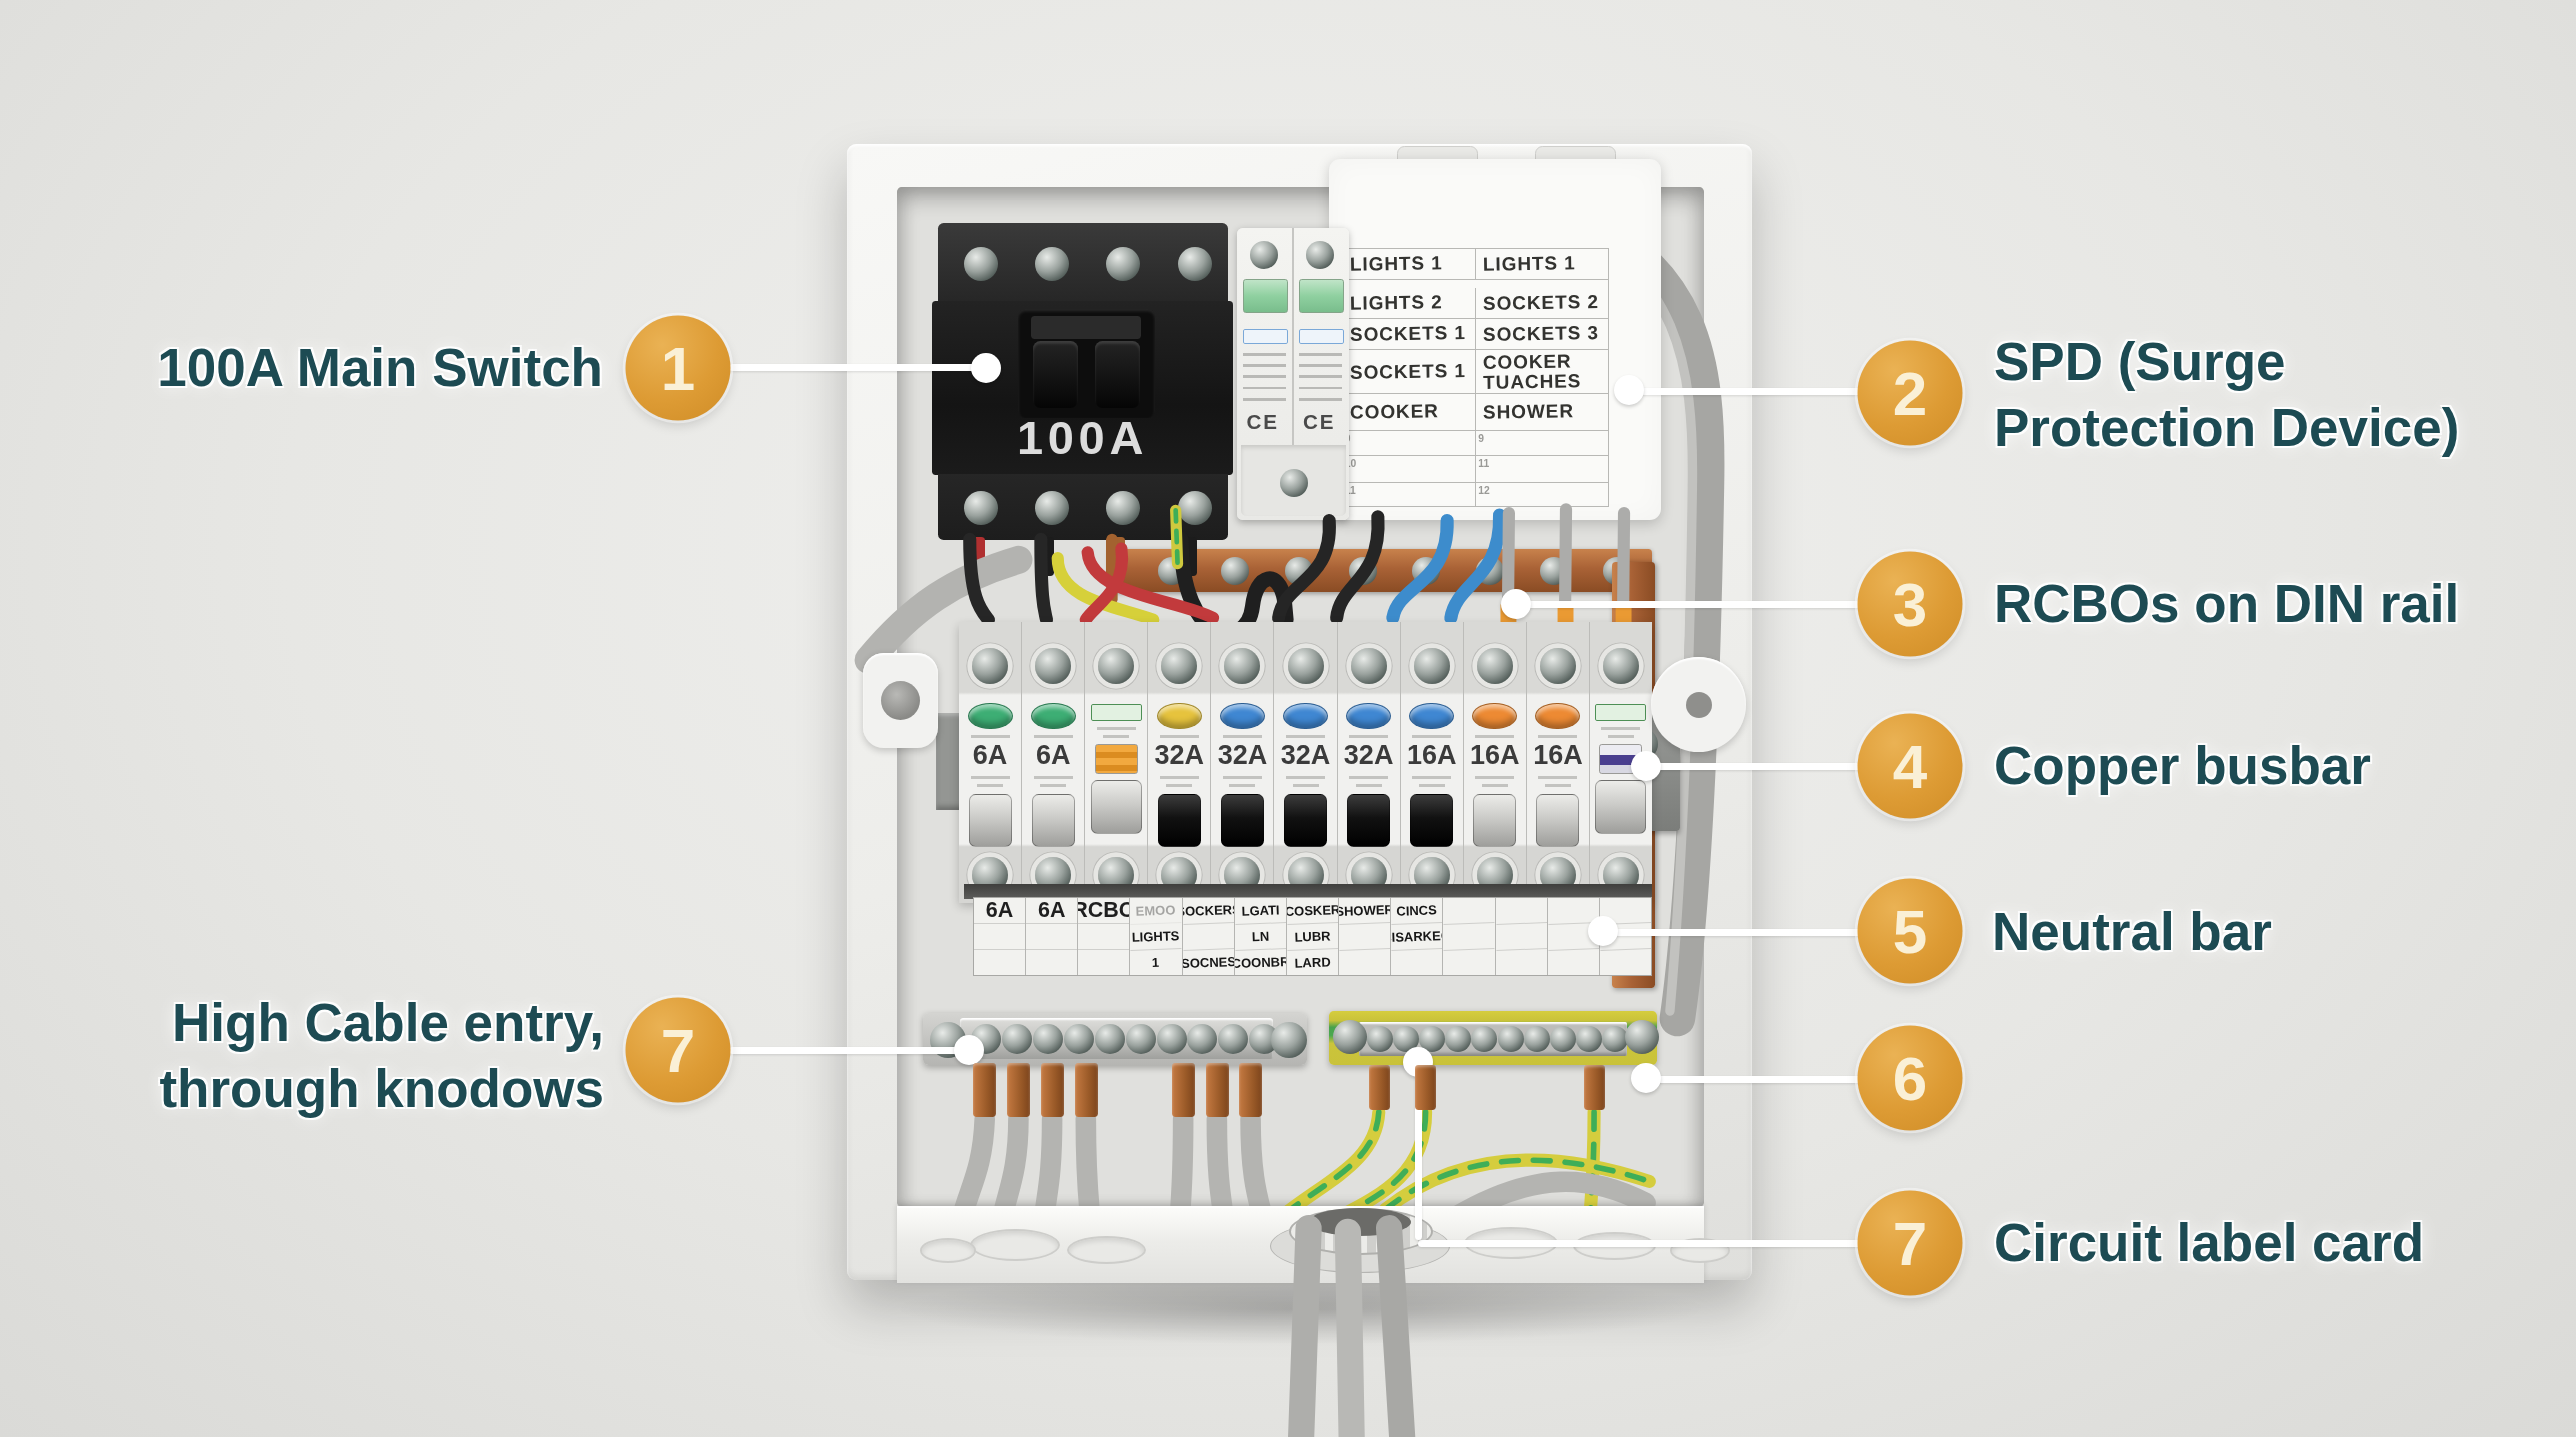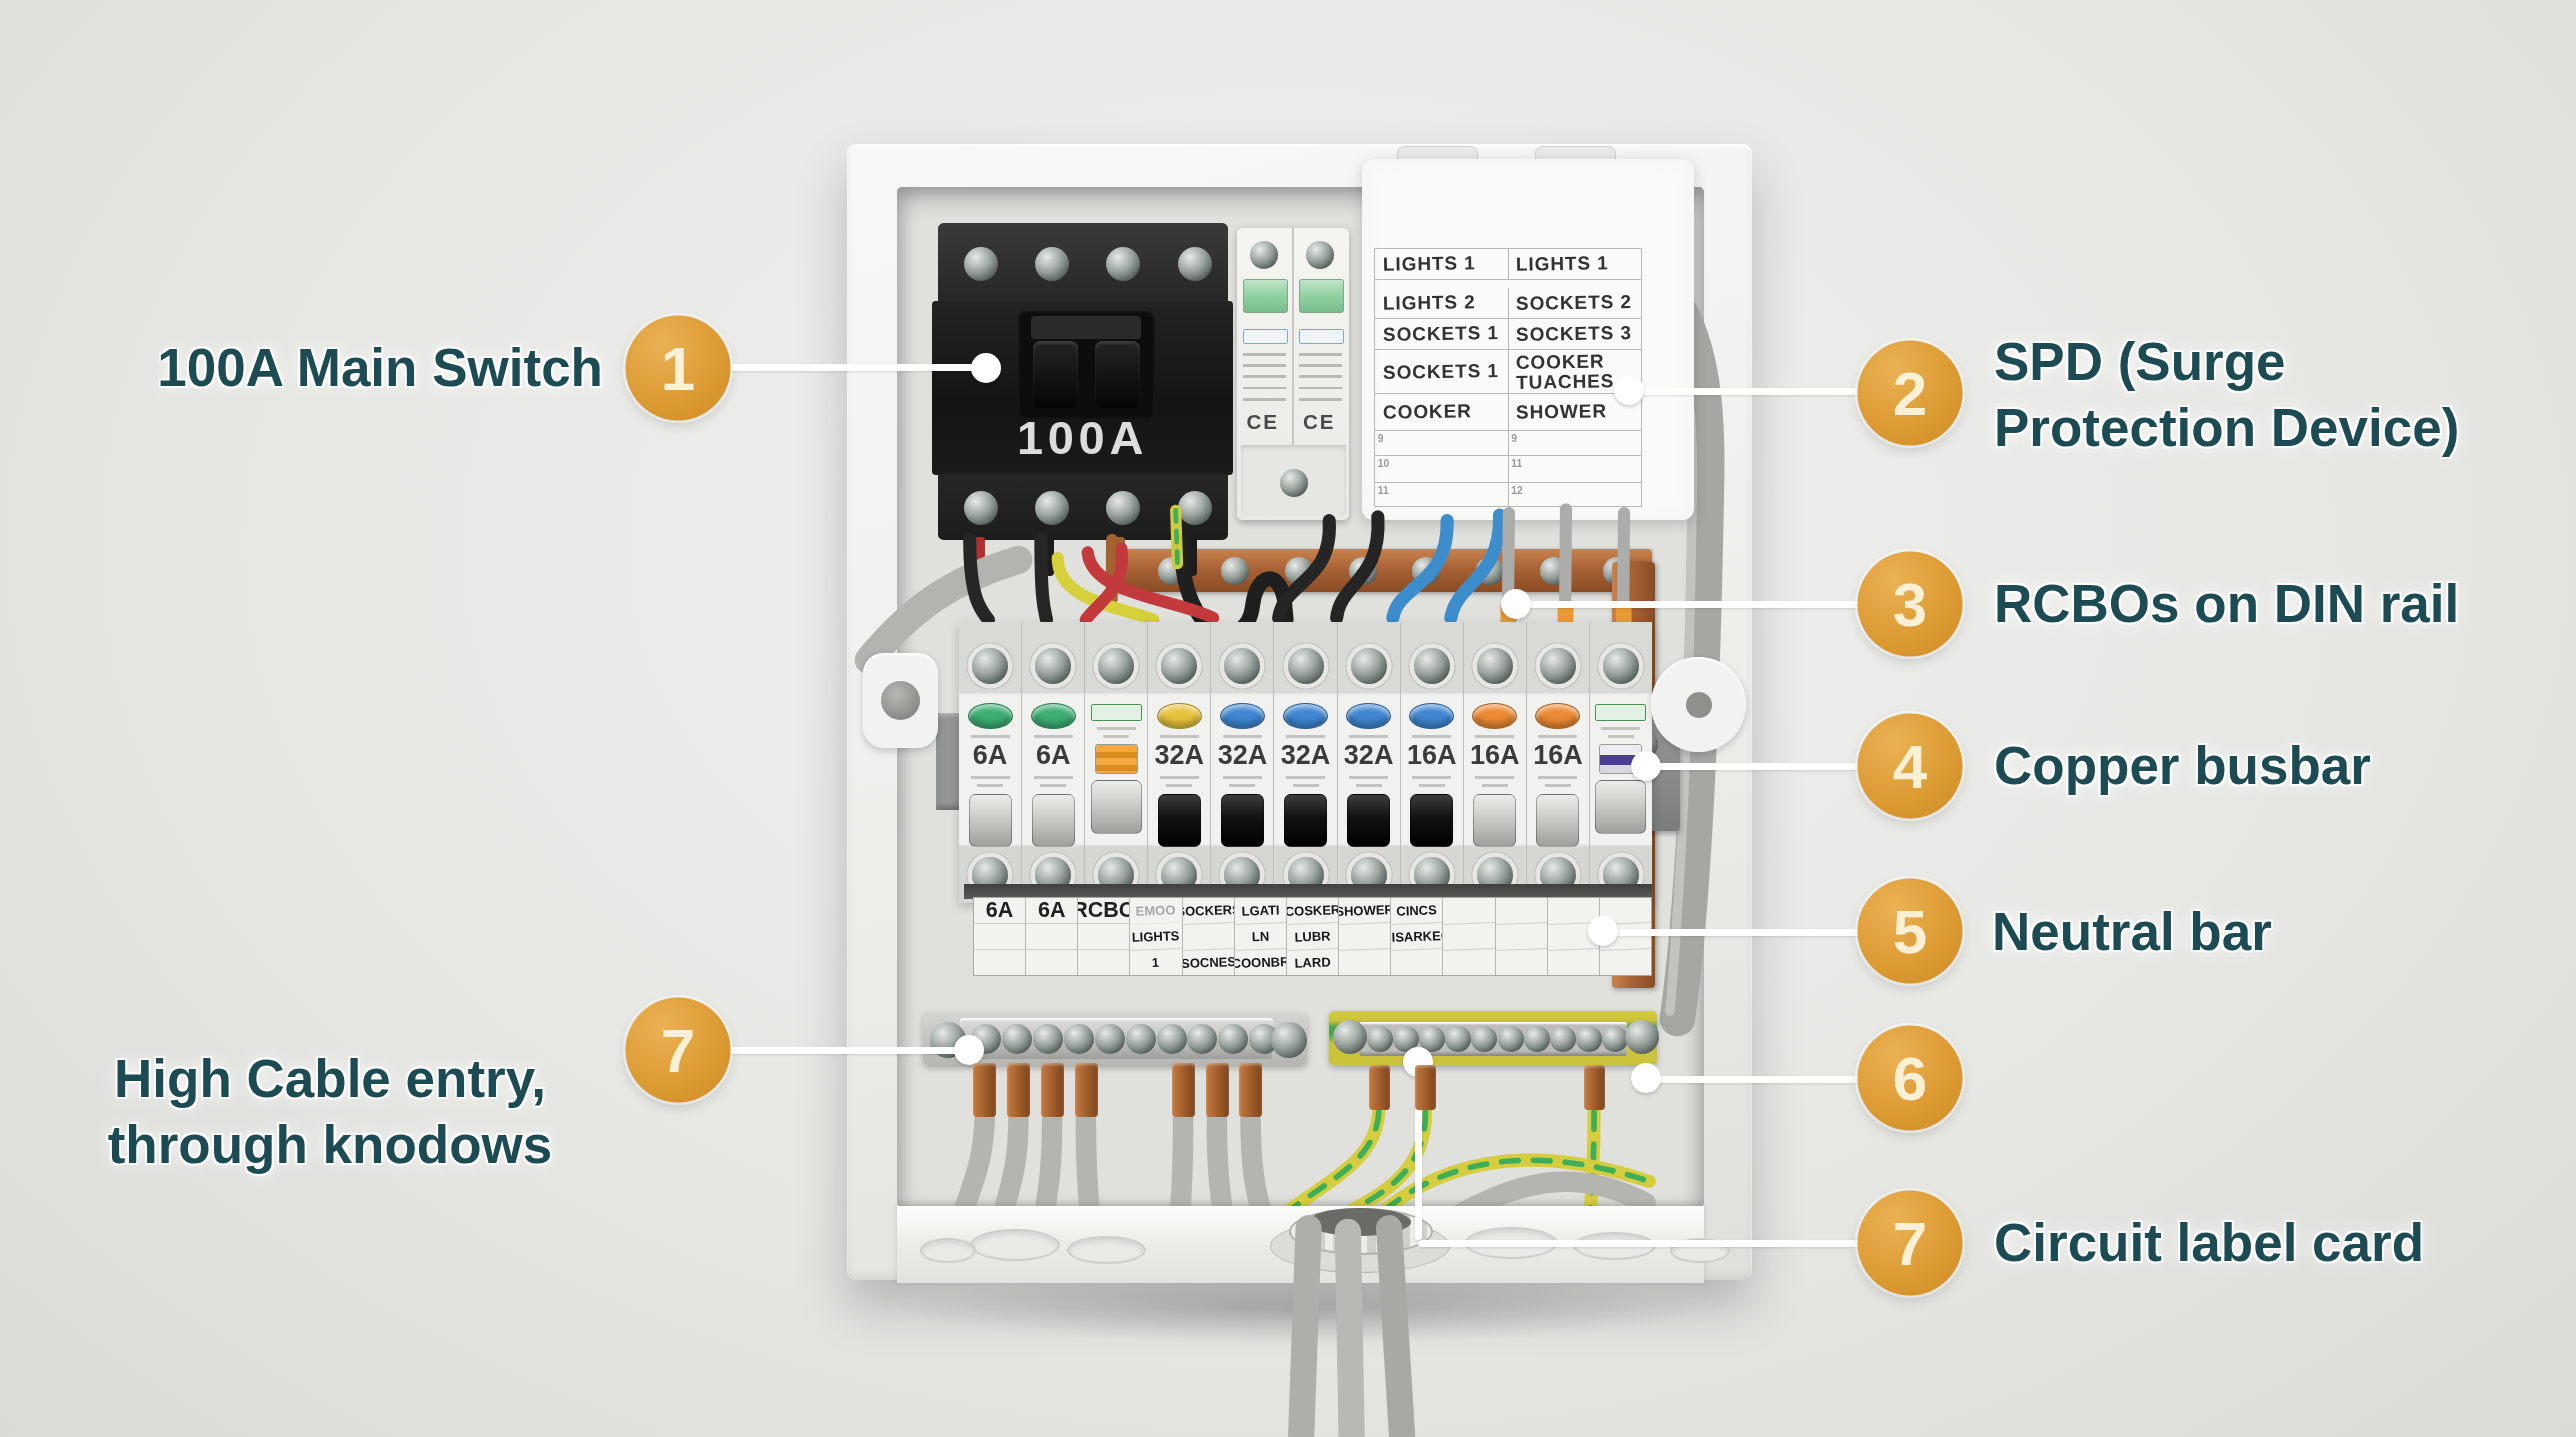--- a/index.html
+++ b/index.html
@@ -67,21 +67,21 @@
   #spd .win{position:absolute;top:51px;width:43px;height:32px;border:1.9px solid #84a489;
     background:linear-gradient(180deg,#c0e4c8 0%, #8fd0a0 50%, #79bd8c 100%);border-radius:2.8px;}
   #spd .bluebox{position:absolute;top:101px;width:43px;height:13px;border:1.9px solid #7aa8d8;background:#eef4fa;border-radius:1.9px;}
   #spd .lines{position:absolute;top:125px;width:43px;height:52px;
     background:repeating-linear-gradient(180deg,#b9b9b6 0 2.8px, rgba(0,0,0,0) 2.8px 11.2px);}
   #spd .ce{position:absolute;top:182px;font-size:20.6px;font-weight:bold;color:#4a4a4a;letter-spacing:1.9px;}
   #spd .foot{position:absolute;left:3.7px;top:217px;width:105px;height:71px;background:#e6e6e3;border-radius:0 0 5.6px 5.6px;
     box-shadow:inset 0 2.8px 4.7px rgba(0,0,0,.12);}
   
   .hinge{position:absolute;top:146px;width:79px;height:34px;background:#e9e9e6;border:1.9px solid #cfcfcc;border-radius:7.5px;}
-  #card{left:1362px;top:159px;width:332px;height:361px;background:#fafaf8;border-radius:11.2px;
+  #card{left:1329px;top:159px;width:332px;height:361px;background:#fafaf8;border-radius:11.2px;
     box-shadow:0 3.7px 13px rgba(0,0,0,.18), inset 0 0 28px rgba(0,0,0,.03);}
   #card-table{position:absolute;left:12px;top:89px;width:266px;border:1.9px solid #b8b8b5;}
   .crow{display:flex;border-bottom:0.9px solid #b8b8b5;}
   .crow:last-child{border-bottom:none;}
   .ccell{position:relative;flex:1;display:flex;align-items:center;padding-left:7.5px;overflow:hidden;}
   .ccell.right{border-left:0.9px solid #b8b8b5;}
   .cnum{position:absolute;left:2.8px;top:1.9px;font-size:10.3px;color:#9a9a97;font-weight:bold;}
   .ctxt{font-size:19px;font-weight:bold;color:#333330;letter-spacing:0.9px;line-height:19.7px;transform:rotate(-1deg);}
   
   #copperh{left:1109px;top:549px;width:543px;height:43px;border-radius:3.7px;
@@ -696,21 +696,21 @@
 
   <div class="lbl" style="left:112px;top:335px;width:491px;text-align:right;">100A Main Switch</div>
   <div class="lbl" style="left:1994px;top:329px;">
     <div>SPD (Surge</div>
     <div>Protection Device)</div>
   </div>
   <div class="lbl" style="left:1994px;top:571px;">RCBOs on DIN rail</div>
   <div class="lbl" style="left:1994px;top:733px;">Copper busbar</div>
   <div class="lbl" style="left:1992px;top:899px;">Neutral bar</div>
   <div class="lbl" style="left:1994px;top:1210px;">Circuit label card</div>
-  <div class="lbl" style="left:56px;top:1046px;width:548px;text-align:center;">
+  <div class="lbl" style="left:56px;top:990px;width:548px;text-align:right;">
     <div>High Cable entry,</div>
     <div>through knodows</div>
   </div>
 
 <div class="crimp" style="left: 973px; top: 1063px; width: 22.5px; height: 54px;"></div>
     <div class="crimp" style="left: 1007px; top: 1063px; width: 22.5px; height: 54px;"></div>
     <div class="crimp" style="left: 1041px; top: 1063px; width: 22.5px; height: 54px;"></div>
     <div class="crimp" style="left: 1075px; top: 1063px; width: 22.5px; height: 54px;"></div>
     <div class="crimp" style="left: 1172px; top: 1063px; width: 22.5px; height: 54px;"></div>
     <div class="crimp" style="left: 1206px; top: 1063px; width: 22.5px; height: 54px;"></div>

